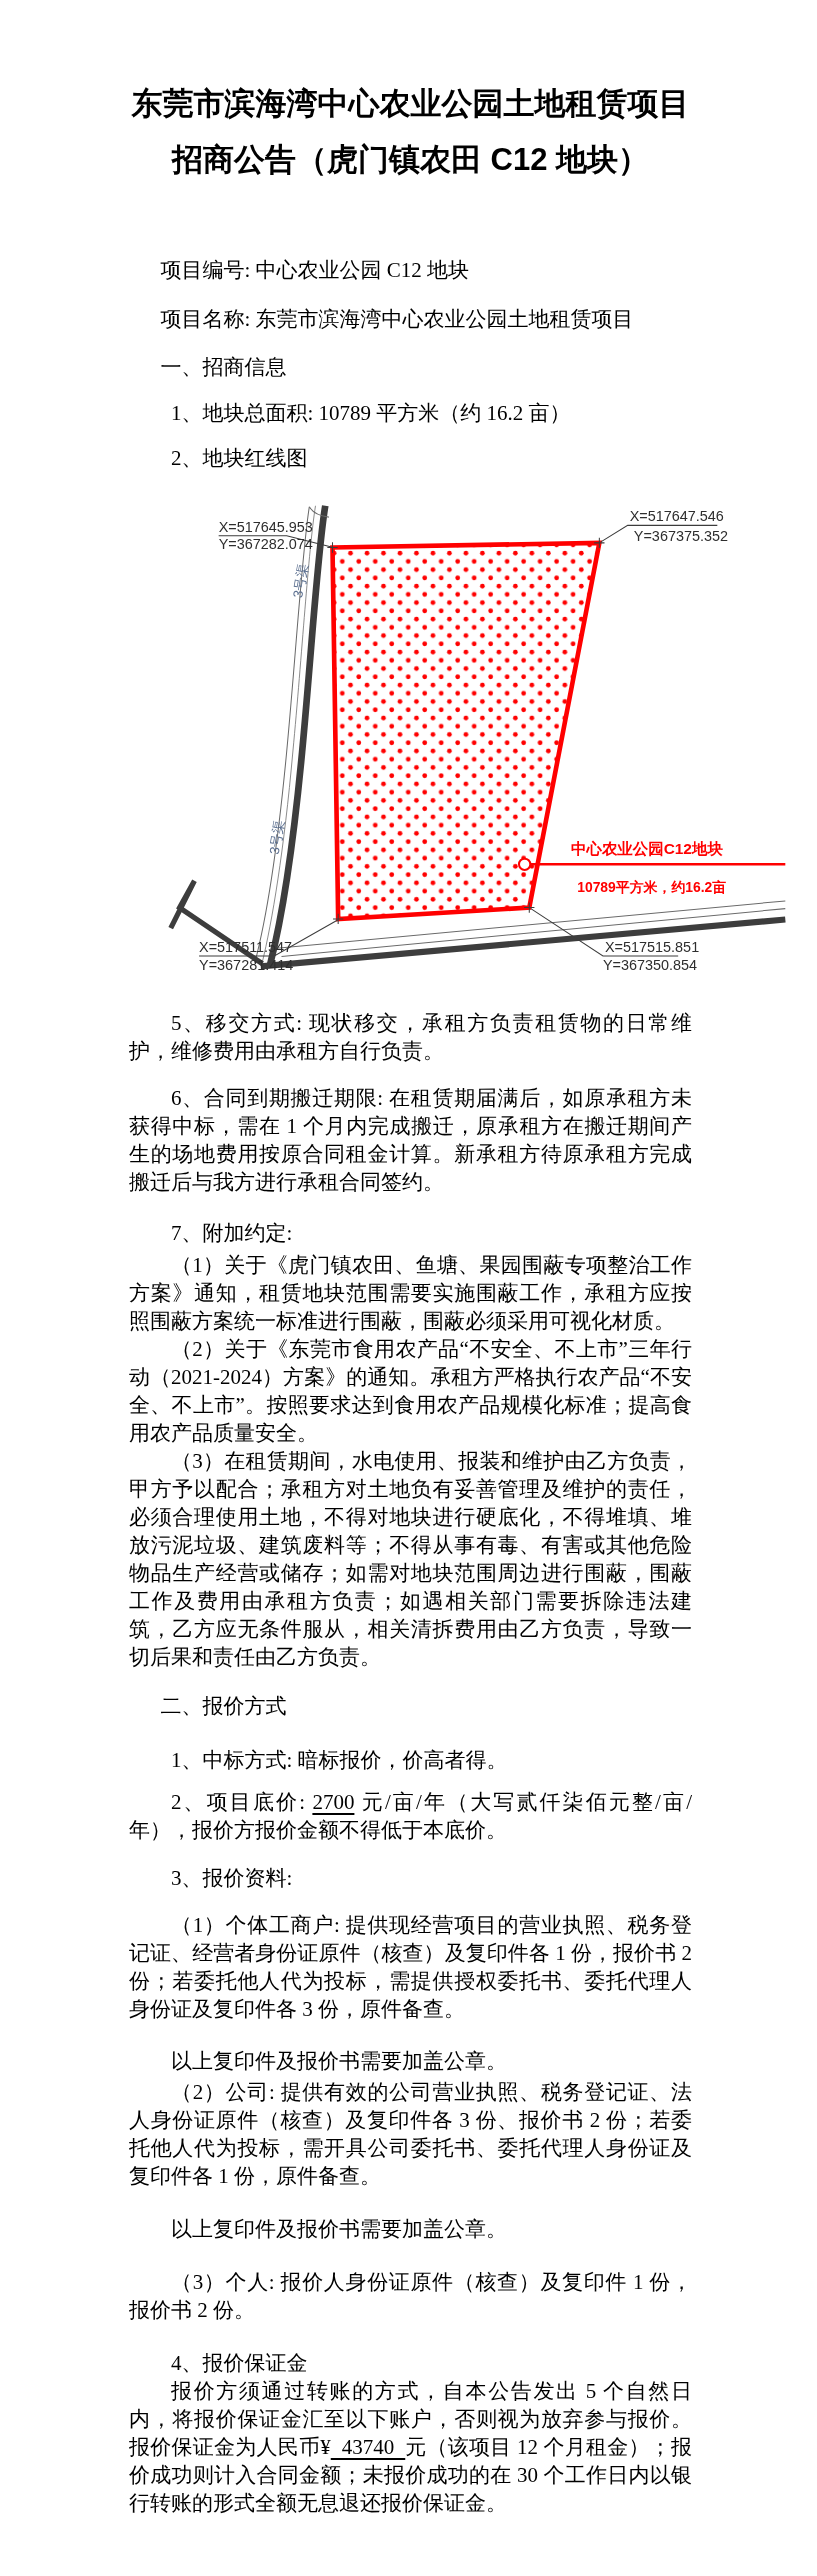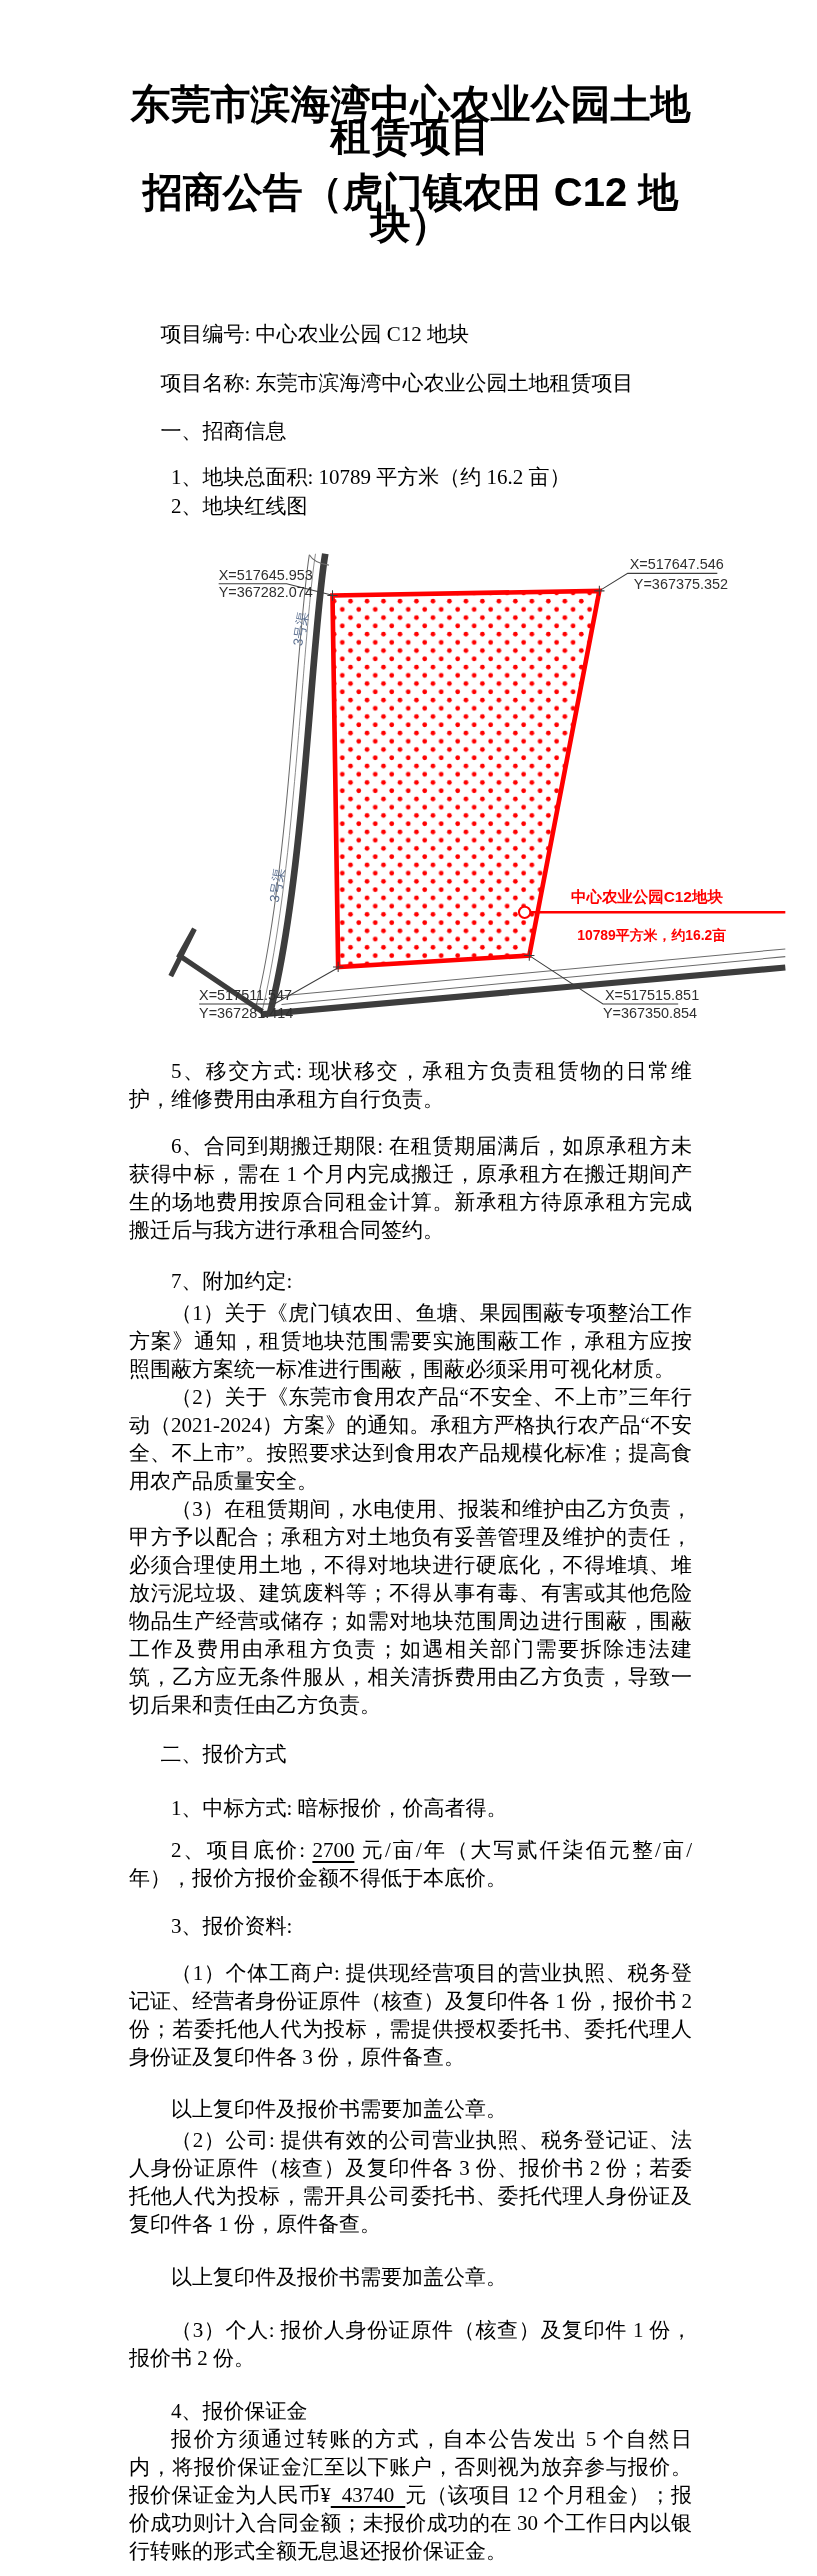--- a/index.html
+++ b/index.html
@@ -3,29 +3,29 @@
 <meta charset="utf-8">
 <style>
   html, body { margin:0; padding:0; background:#ffffff; }
   body {
     width:818px; height:3568px; overflow:hidden; box-sizing:border-box;
     color:#000; font-family:"Liberation Serif","DejaVu Serif",serif;
     font-size:21px;
   }
   .content { padding:0 126px 0 129px; }
   p { margin:0; line-height:28px; text-align:justify; }
-  .title { text-align:center; font-weight:bold; font-size:40px; line-height:32px; font-family:"Liberation Sans","DejaVu Sans",sans-serif; }
+  .title { text-align:center; font-weight:bold; font-size:31px; line-height:32px; font-family:"Liberation Sans","DejaVu Sans",sans-serif; }
   .ind15 { text-indent:1.5em; }
   .ind2  { text-indent:2.0em; }
   .u { text-decoration:underline; text-underline-offset:3.6px; }
   .map-wrap { margin:7.2px 0 0 -129px; width:784px; height:510px; }
   svg text { font-family:"Liberation Sans","DejaVu Sans",sans-serif; }
   .coord { font-size:28px; fill:#2e2e2e; }
   .redlab { fill:#ff0000; font-weight:bold; }
-  .mt0{margin-top:0}.mt7{margin-top:3.6px}.mt10{margin-top:5.2px}.mt26{margin-top:1px}.mt27{margin-top:4px}.mt28{margin-top:14.4px}
+  .mt0{margin-top:0}.mt7{margin-top:3.6px}.mt10{margin-top:5.2px}.mt26{margin-top:17px}.mt27{margin-top:4px}.mt28{margin-top:14.4px}
   .mt36{margin-top:18.5px}.mt38{margin-top:19.6px}.mt39{margin-top:20px}.mt40{margin-top:20.6px}.mt44{margin-top:23px}.mt46{margin-top:24px}
   .mt47{margin-top:24px}.mt48{margin-top:25px}.mt49{margin-top:25px}.mt50{margin-top:26px}.mt156{margin-top:80px}
   .mt170{margin-top:88px}
 </style>
 </head>
 <body>
 
 <div class="content">
 
   <div class="title mt170">东莞市滨海湾中心农业公园土地租赁项目</div>

